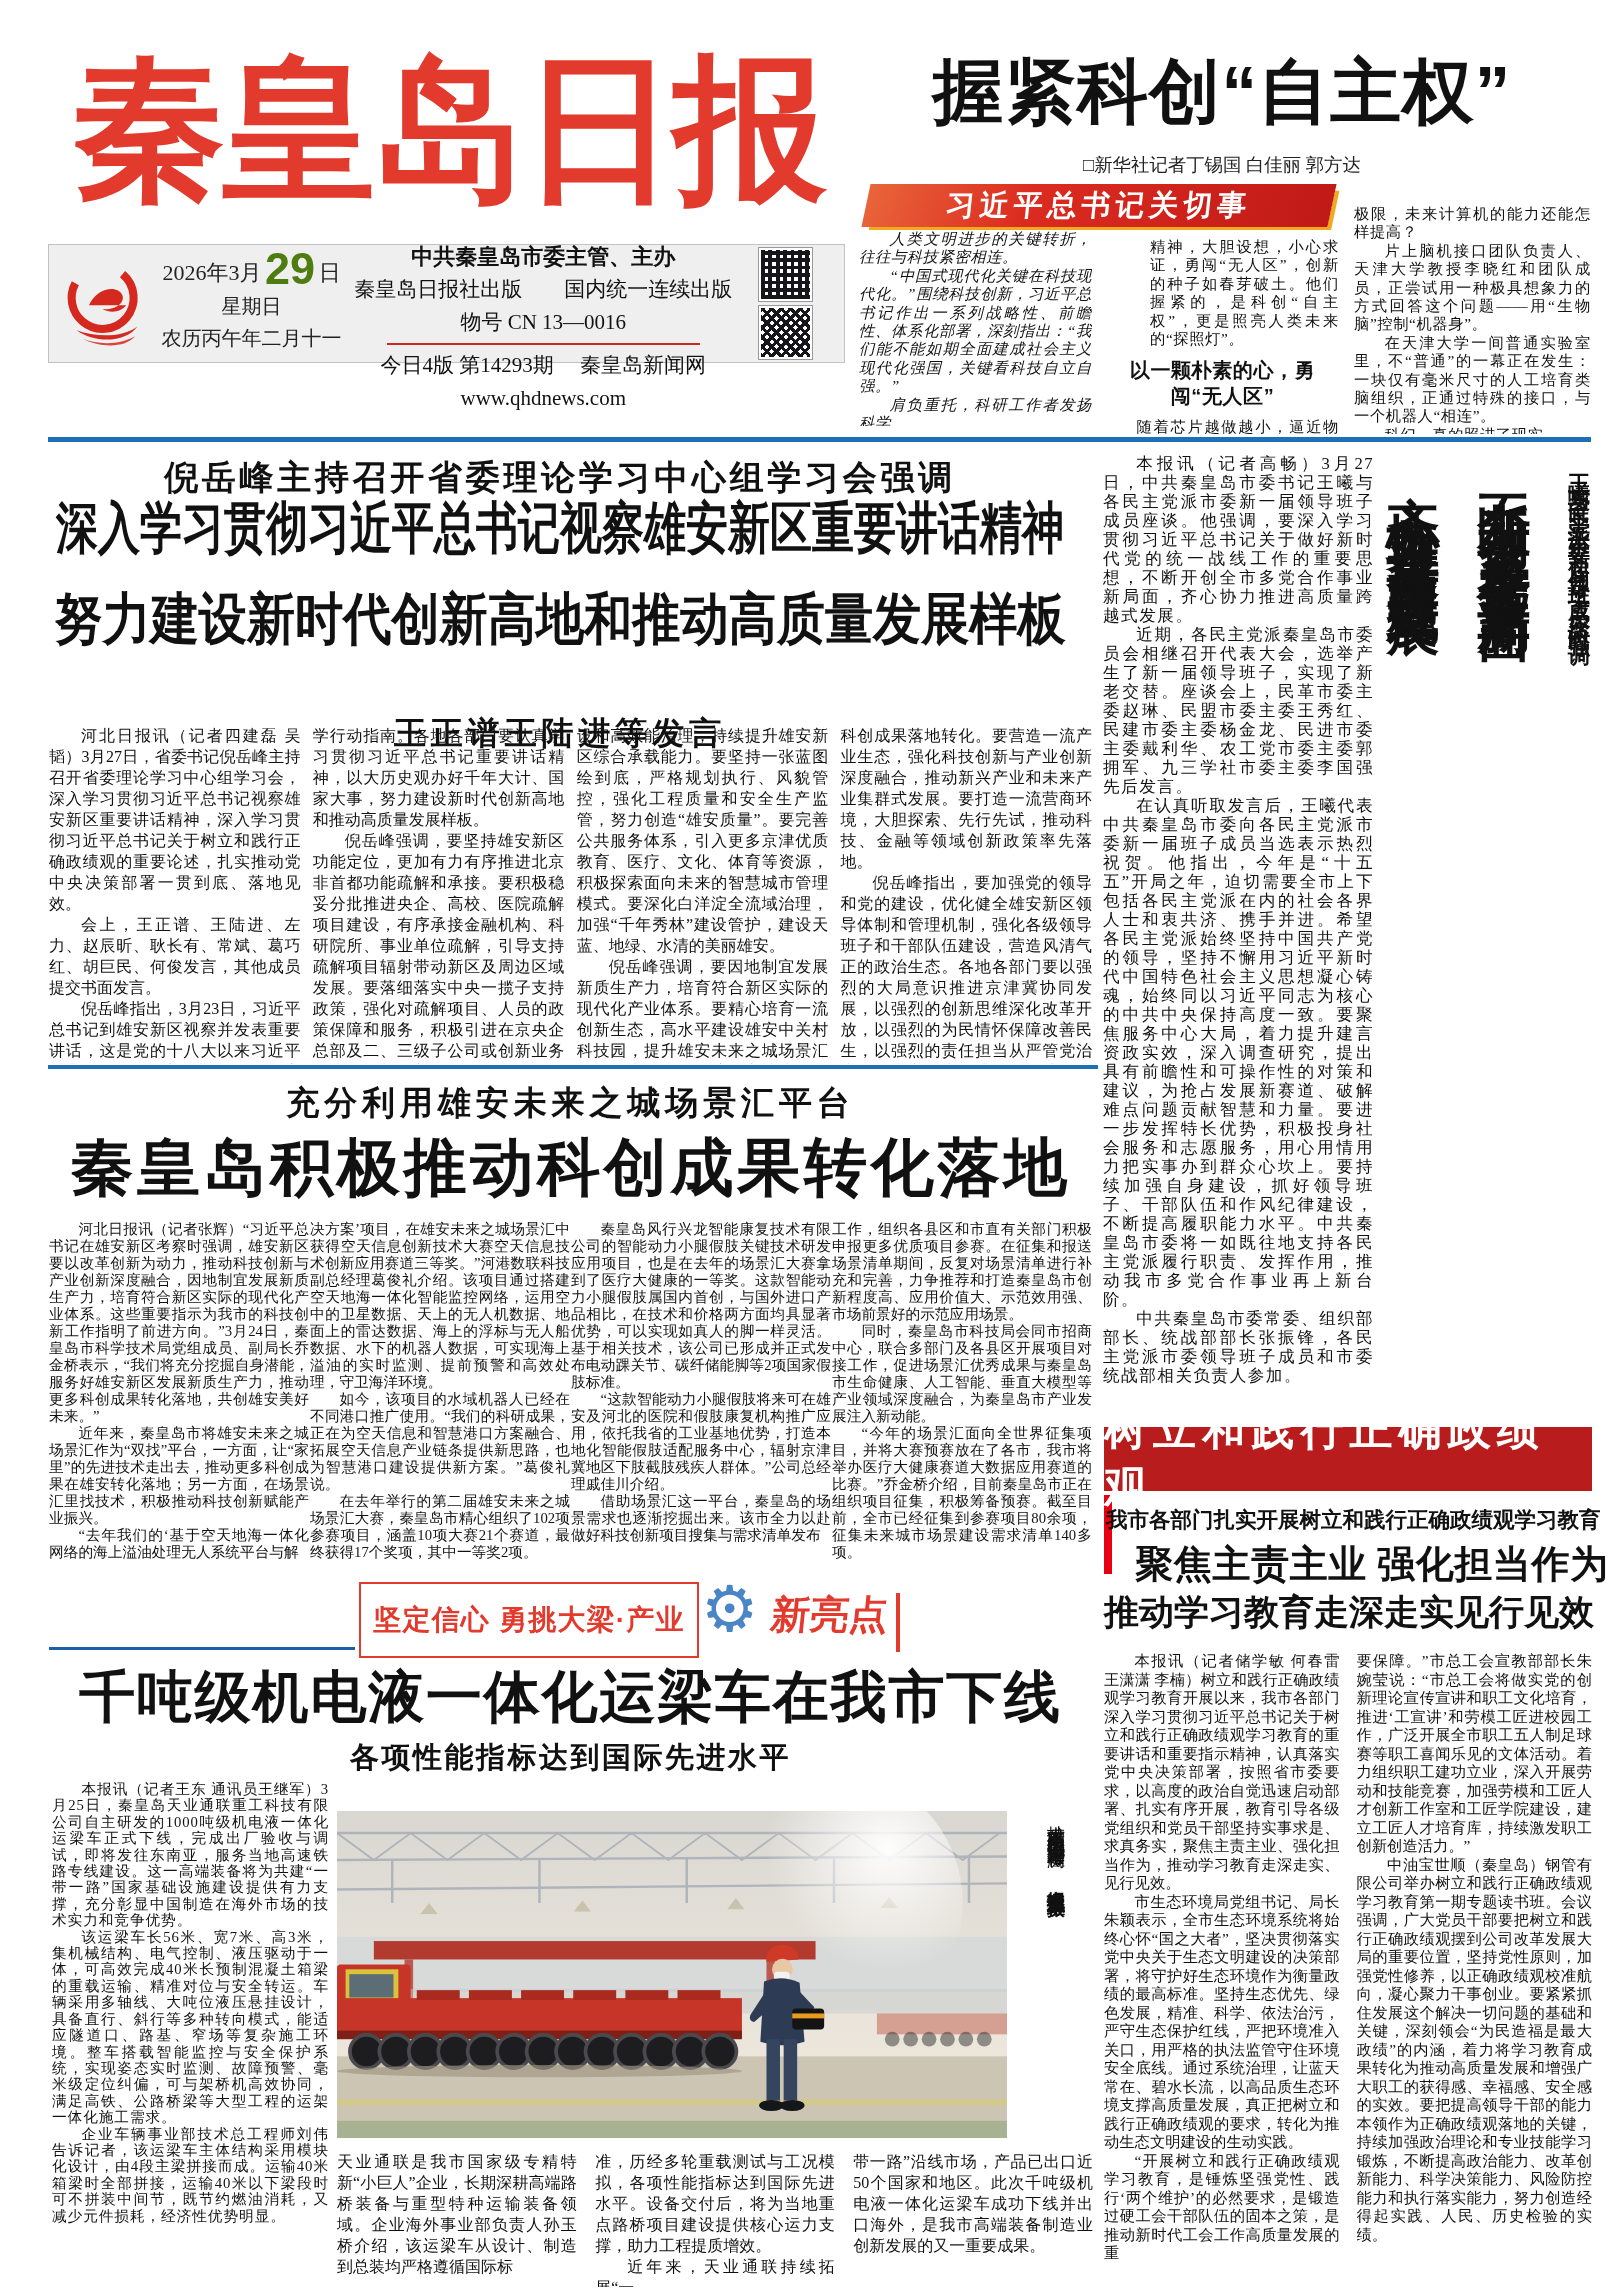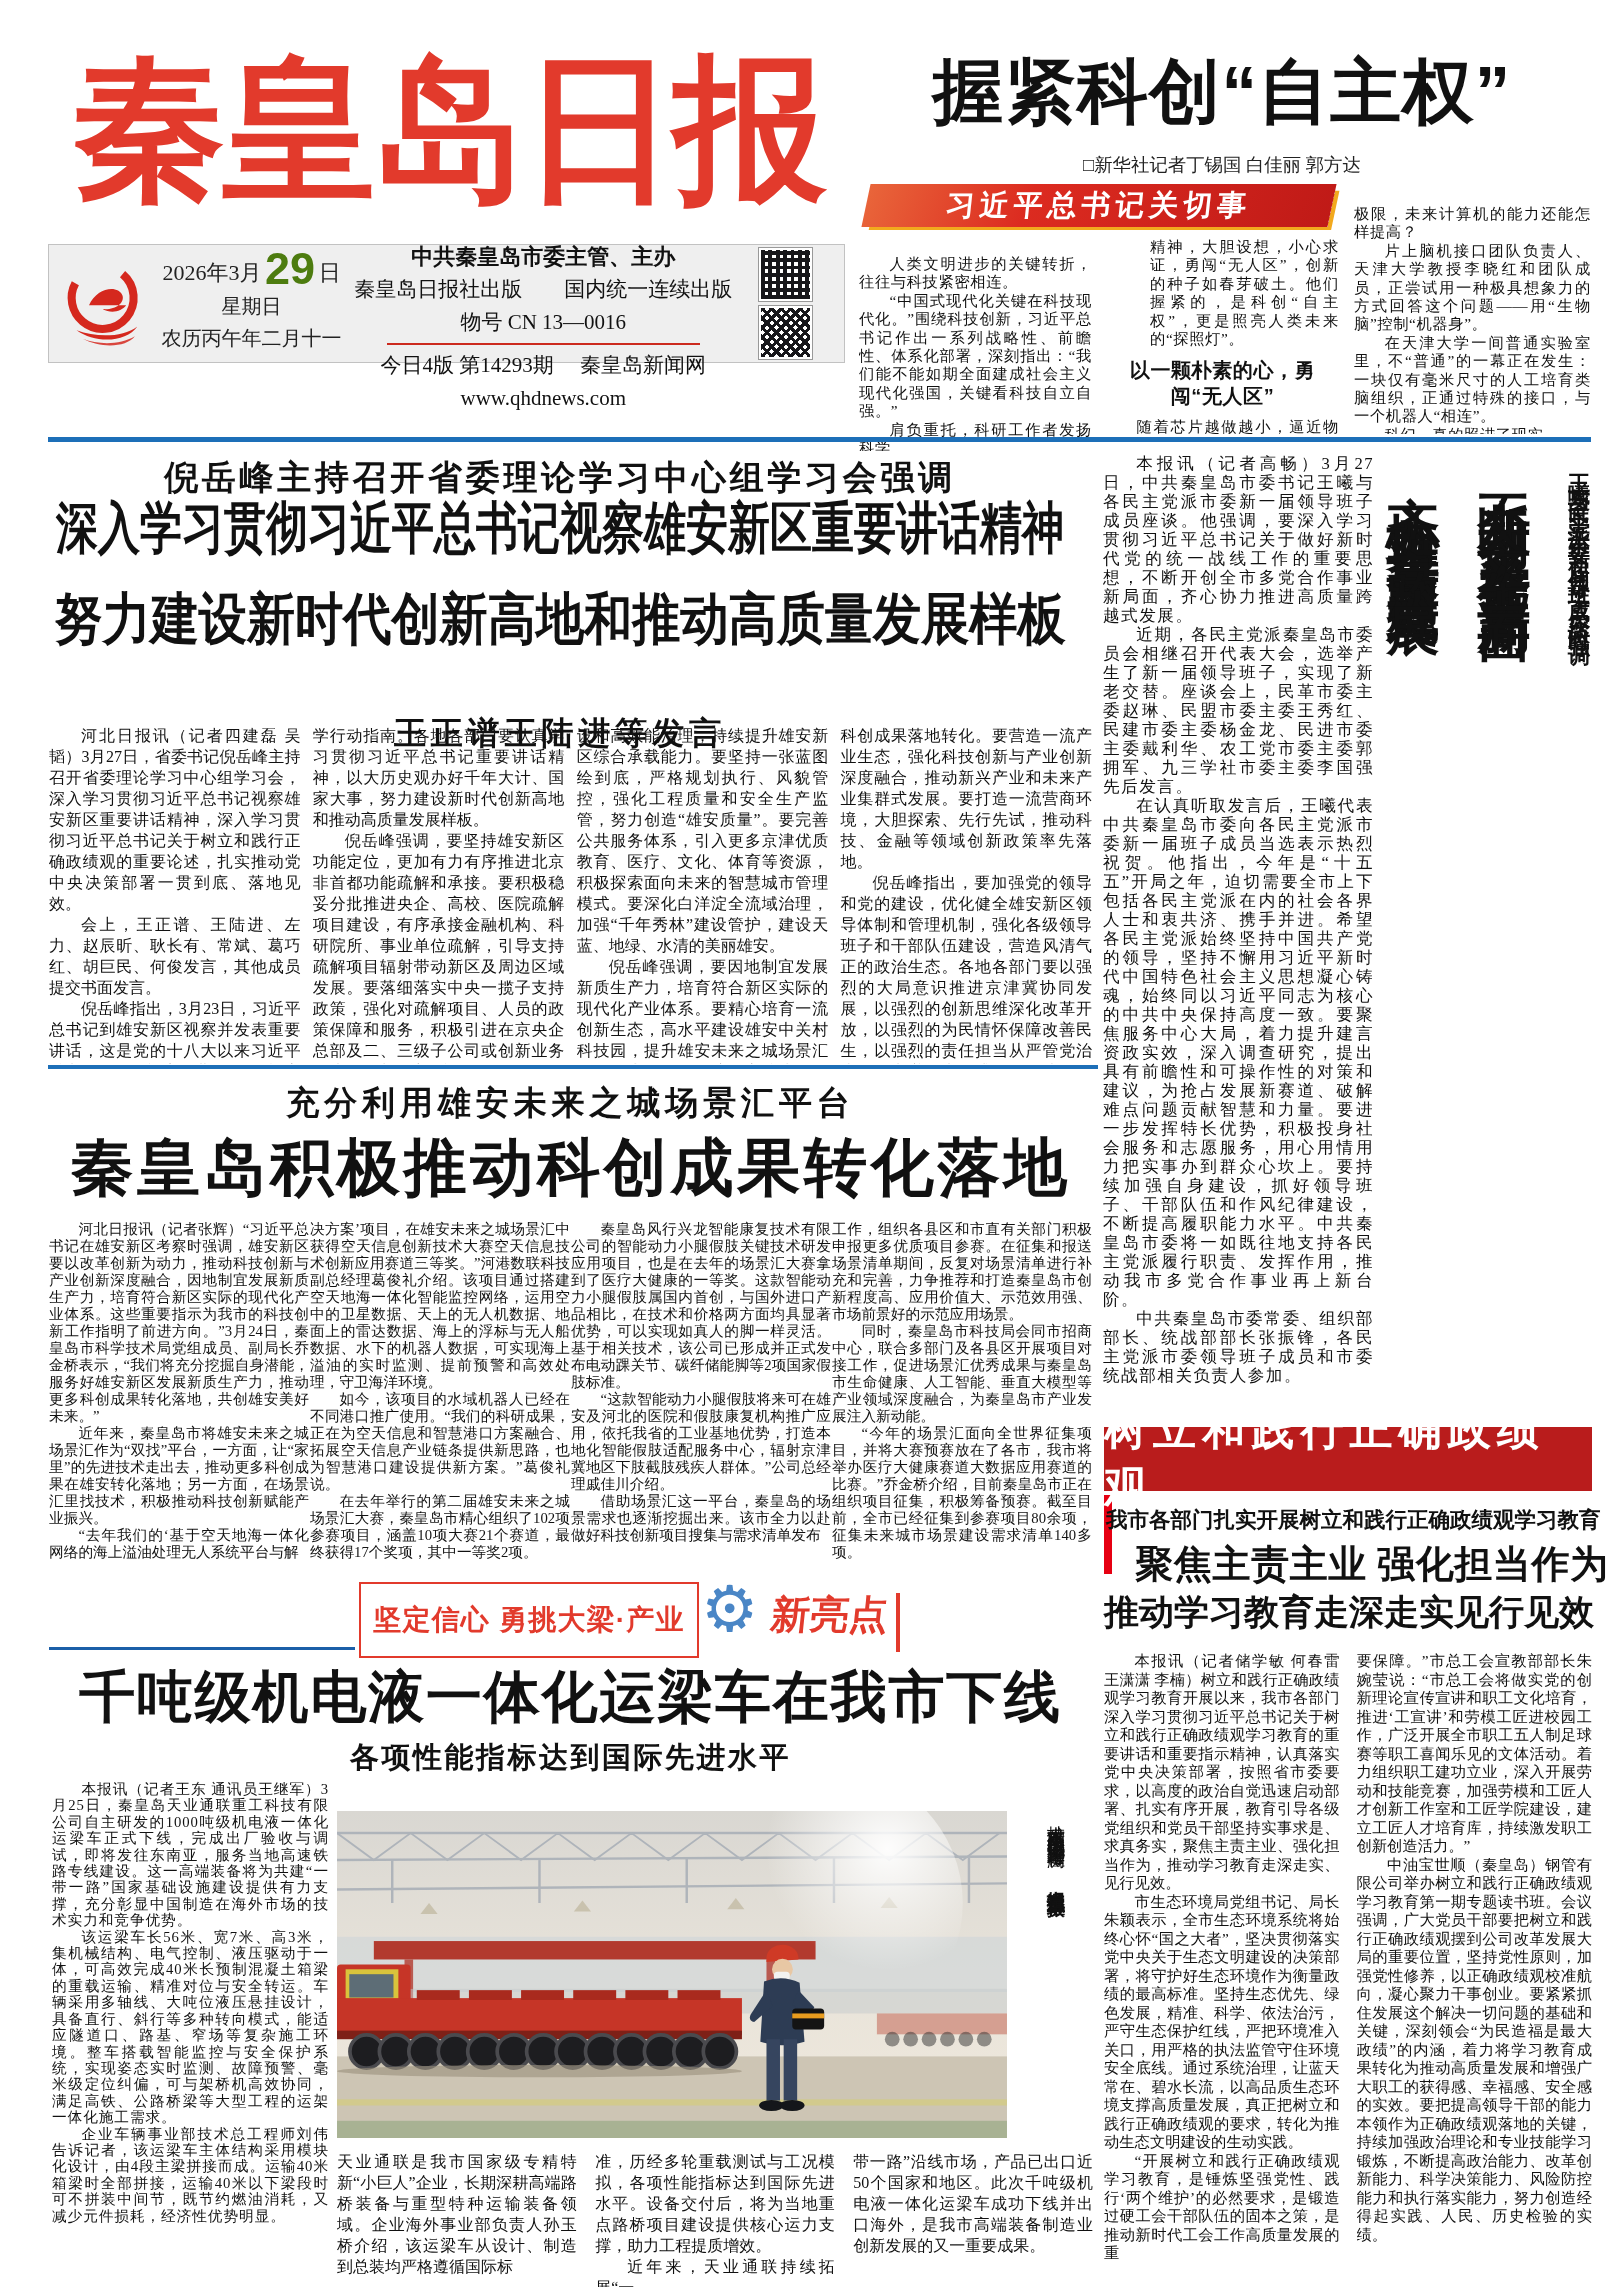--- a/index.html
+++ b/index.html
@@ -138,21 +138,21 @@
       <div class="qr"></div>
       <div class="qr qr2"></div>
     </div>
   </div>
 
   <div class="abs tr-head sans center">握紧科创“自主权”</div>
   <div class="abs tr-byline center">□新华社记者丁锡国 白佳丽 郭方达</div>
   <div class="abs banner-xi">
     <span>习近平总书记关切事</span>
   </div>
-  <div class="abs tr-col jt" style="left:859px;top:255px;width:233px;height:196px;">
+  <div class="abs tr-col jt" style="left:859px;top:230px;width:233px;height:196px;font-style:italic;">
       <p>人类文明进步的关键转折，往往与科技紧密相连。</p>
       <p>“中国式现代化关键在科技现代化。”围绕科技创新，习近平总书记作出一系列战略性、前瞻性、体系化部署，深刻指出：“我们能不能如期全面建成社会主义现代化强国，关键看科技自立自强。”</p>
       <p>肩负重托，科研工作者发扬科学</p>
     </div>
   <div class="abs tr-col jt cont" style="left:1106px;top:238px;width:233px;height:196px;">
     <p class="cstart" style="text-indent:0;margin-left:44px;">精神，大胆设想，小心求证，勇闯“无人区”，创新的种子如春芽破土。他们握紧的，是科创“自主权”，更是照亮人类未来的“探照灯”。</p>
     <div class="tr-sub">以一颗朴素的心，勇闯“无人区”</div>
     <p>随着芯片越做越小，逼近物理</p>
   </div>
   <div class="abs tr-col jt cont" style="left:1354px;top:205px;width:237px;height:229px;">

